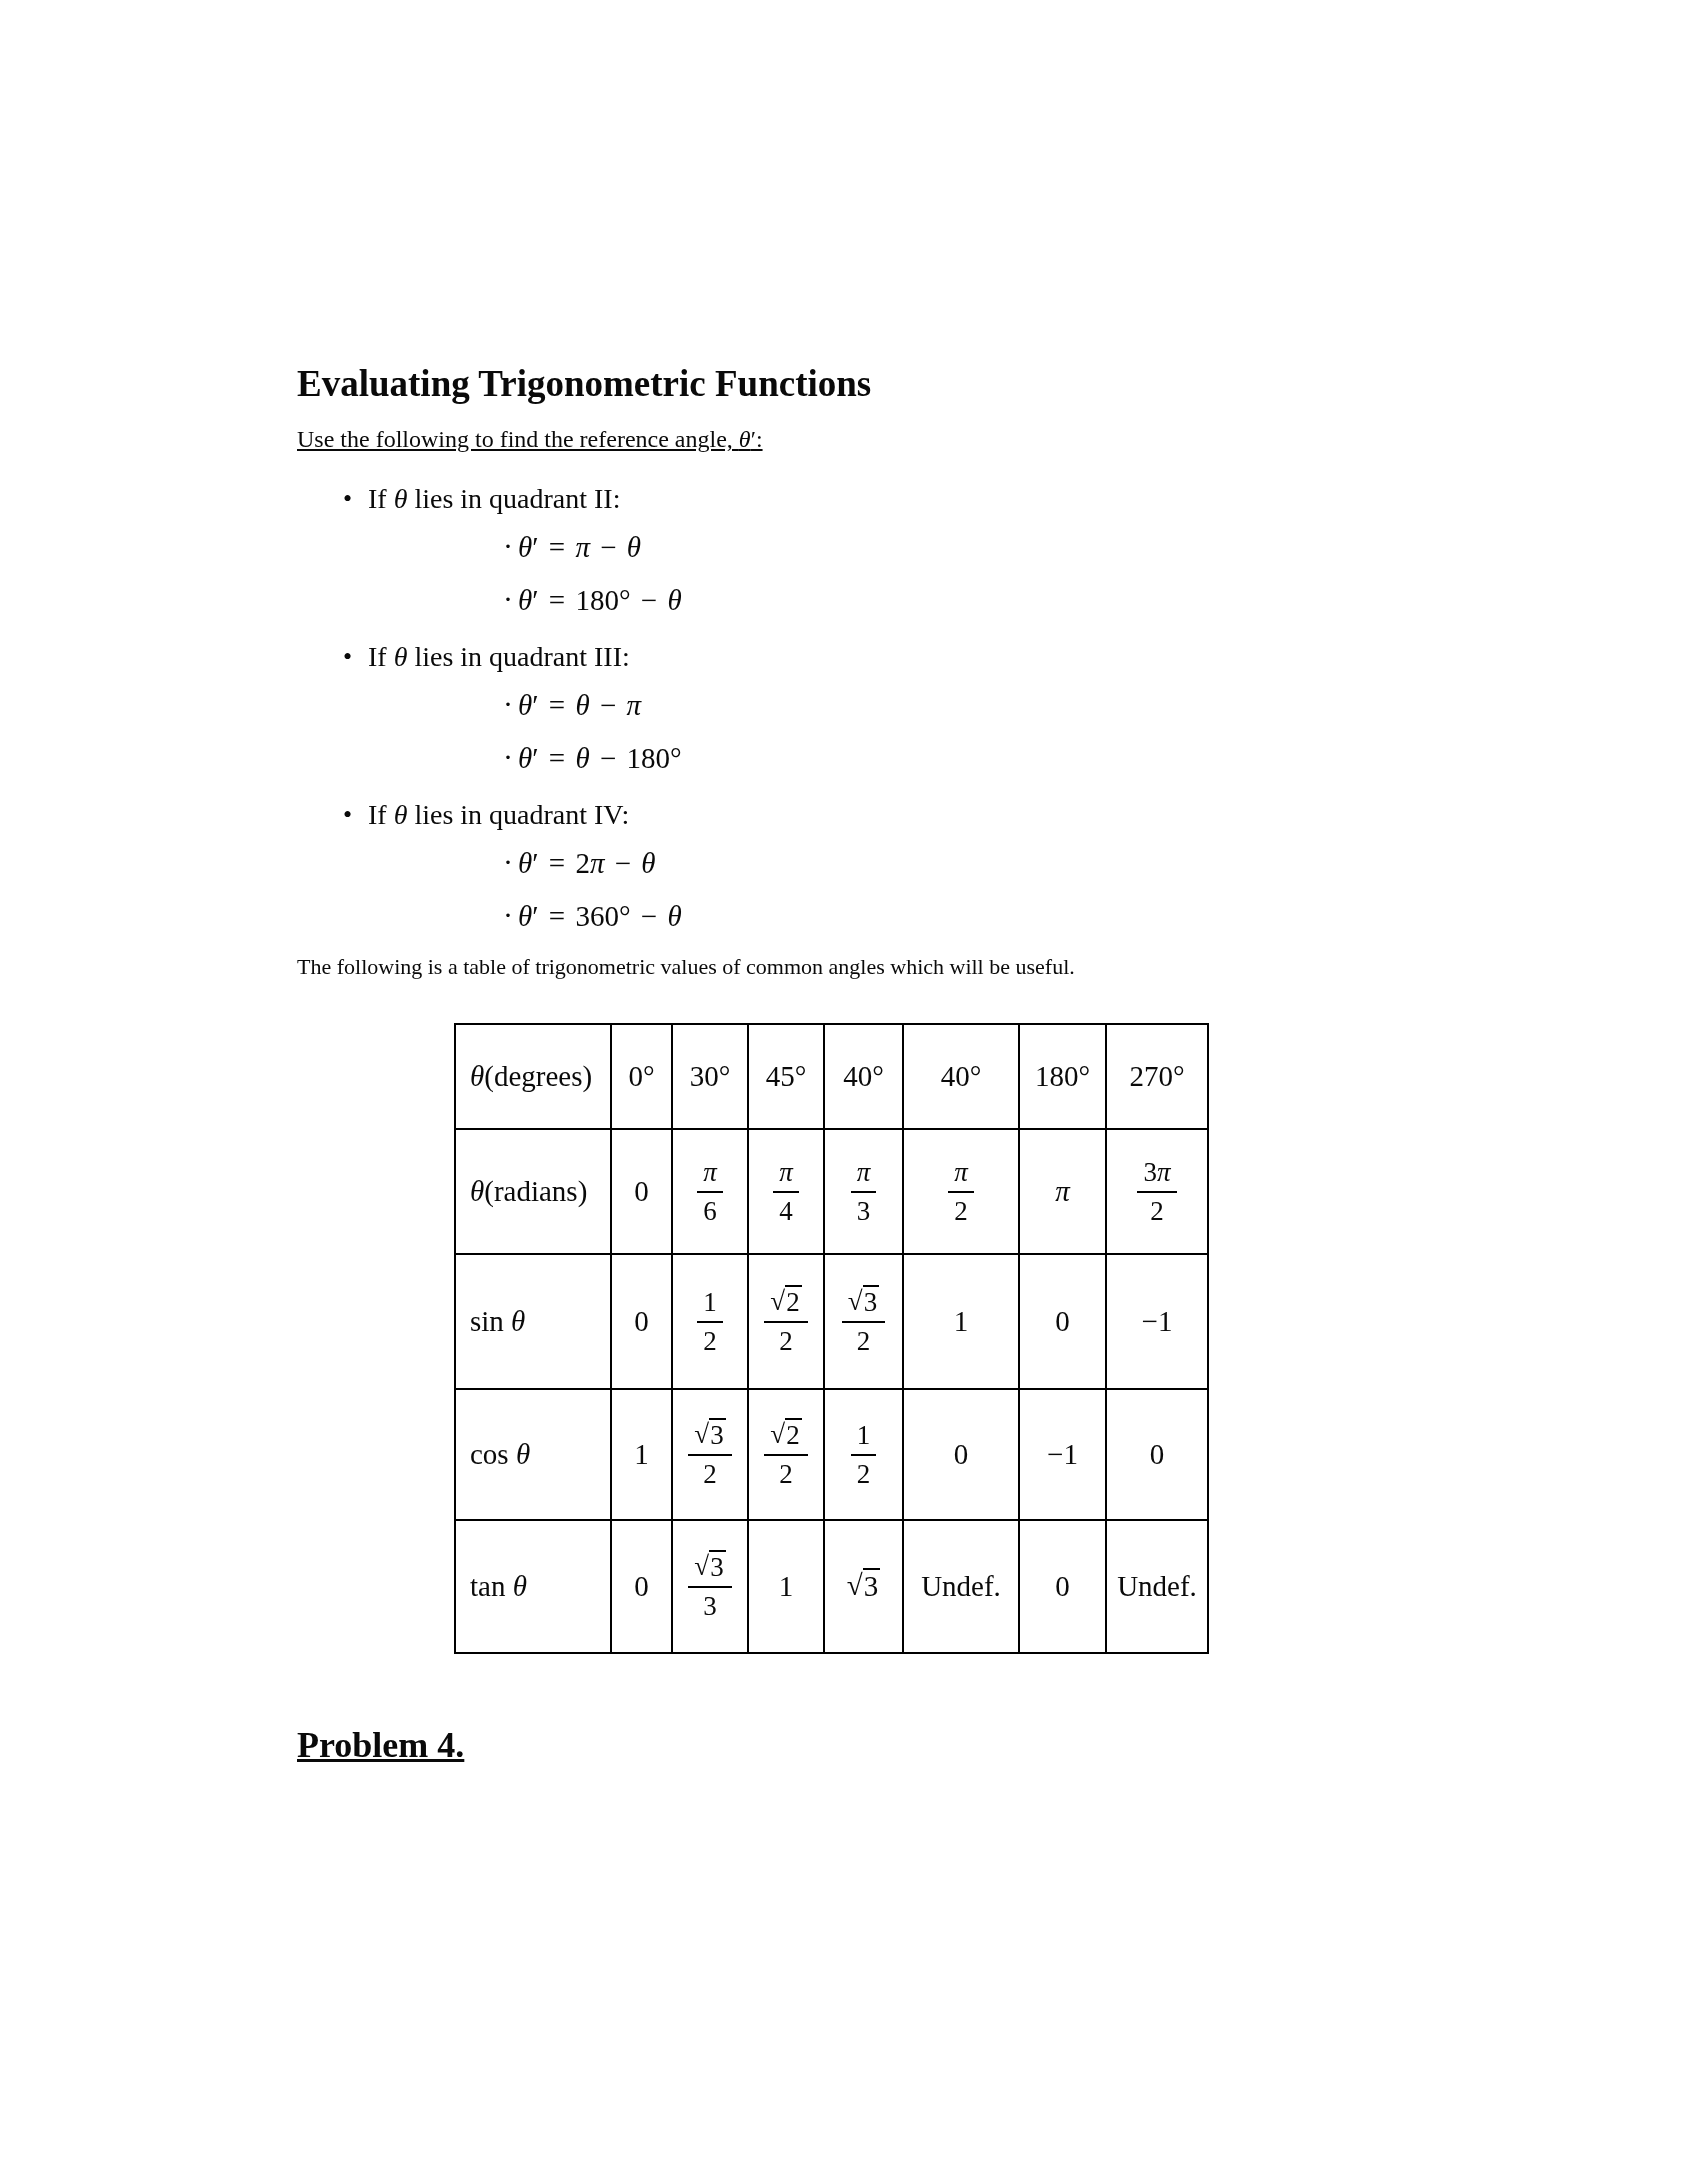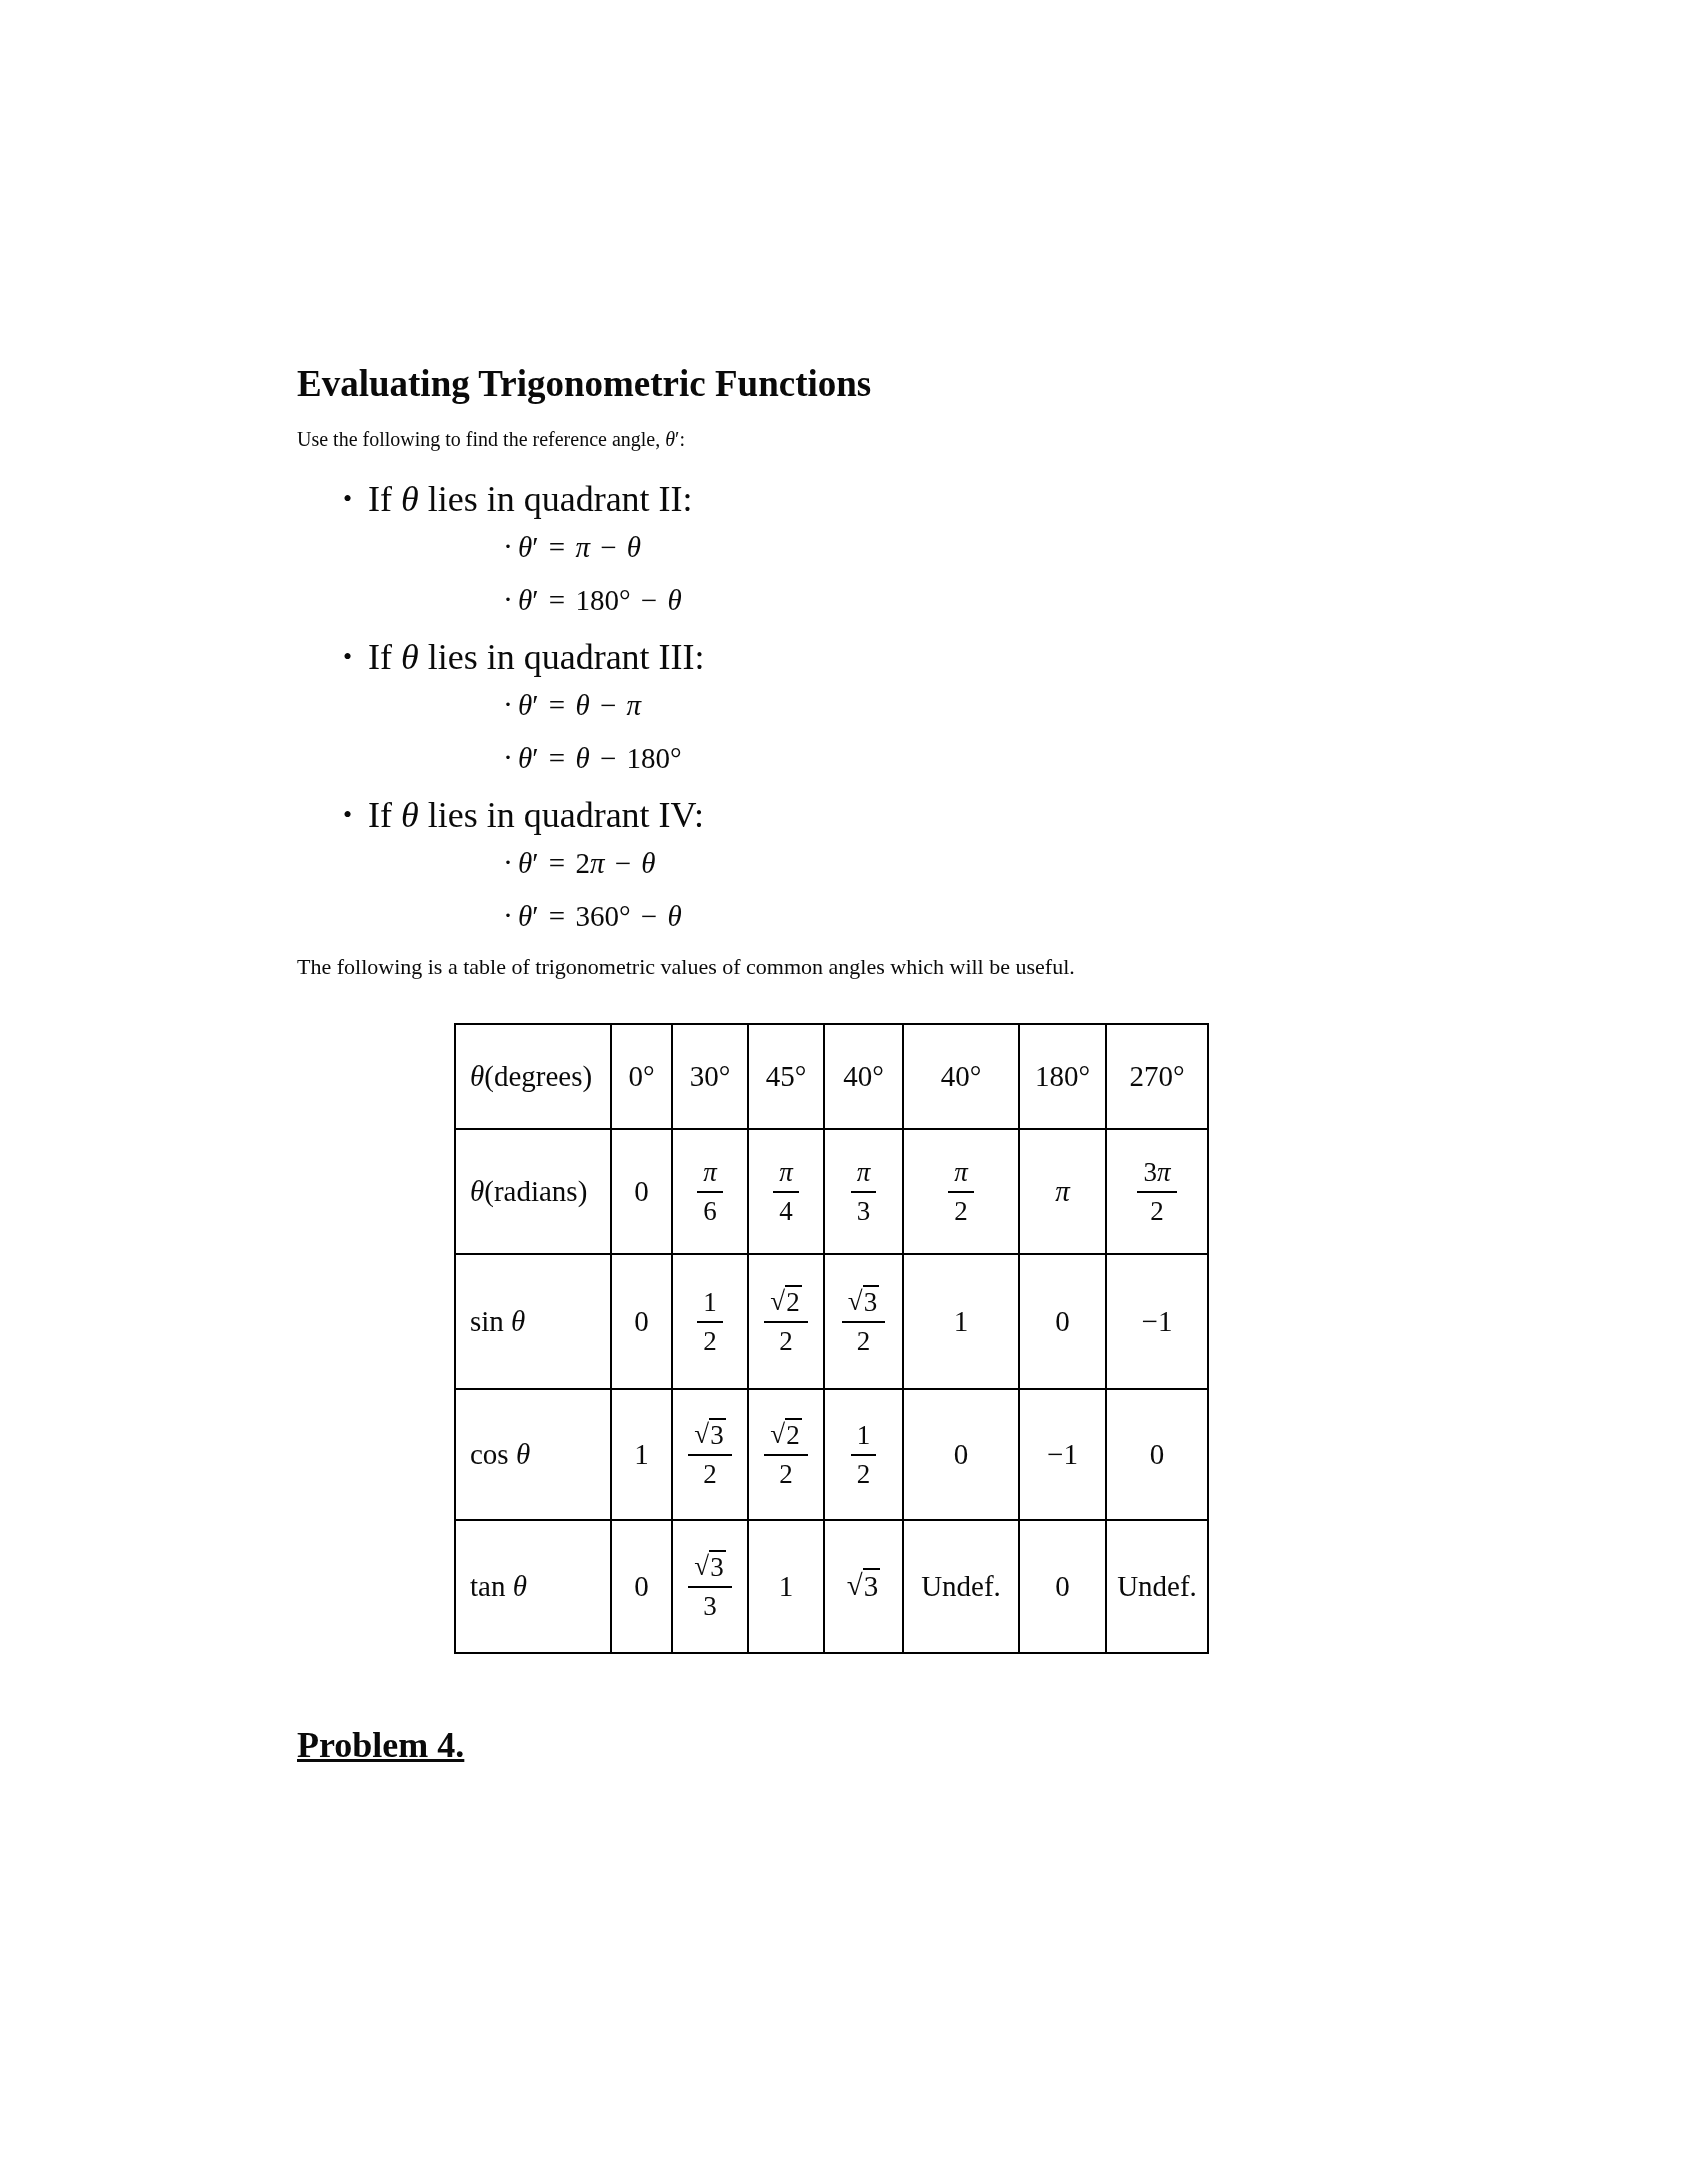--- a/index.html
+++ b/index.html
@@ -12,27 +12,27 @@
     overflow:hidden;
   }
   .doc { position:absolute; left:297px; top:365px; width:1069px; }
 
   h1.title {
     font-size:37px; font-weight:bold; line-height:1;
     margin:0 0 17px 0;
   }
   p.intro { font-size:28px; line-height:40px; margin:0 0 28px 0; }
   p.intro .line { display:block; }
-  p.instruction { font-size:20px; line-height:40px; margin:0 0 20px 0; }
+  p.instruction { font-size:24px; line-height:40px; margin:0 0 20px 0;text-decoration:underline; }
 
   ul.rules { list-style:none; margin:0 0 14px 0; padding:0; }
   li.rule-item { position:relative; padding-left:71px; margin:0 0 20px 0; }
   li.rule-item:last-child { margin-bottom:0; }
   .bullet { position:absolute; left:46px; top:3px; font-size:26px; line-height:34px; }
-  .rule-label { display:block; font-size:36px; line-height:40px; }
+  .rule-label { display:block; font-size:28px; line-height:40px; }
 
   ul.sub-list { list-style:none; margin:12px 0 0 0; padding:0; }
   li.sub-item { position:relative; padding-left:150px; margin:0 0 20px 0; font-size:29px; line-height:33px; }
   li.sub-item:last-child { margin-bottom:0; }
   .sub-dot { position:absolute; left:135px; top:-2px; font-size:30px; }
   .formula { word-spacing:3px; }
 
   p.caption { font-size:22px; line-height:40px; margin:0 0 36px 0; }
 
   table.trig {

